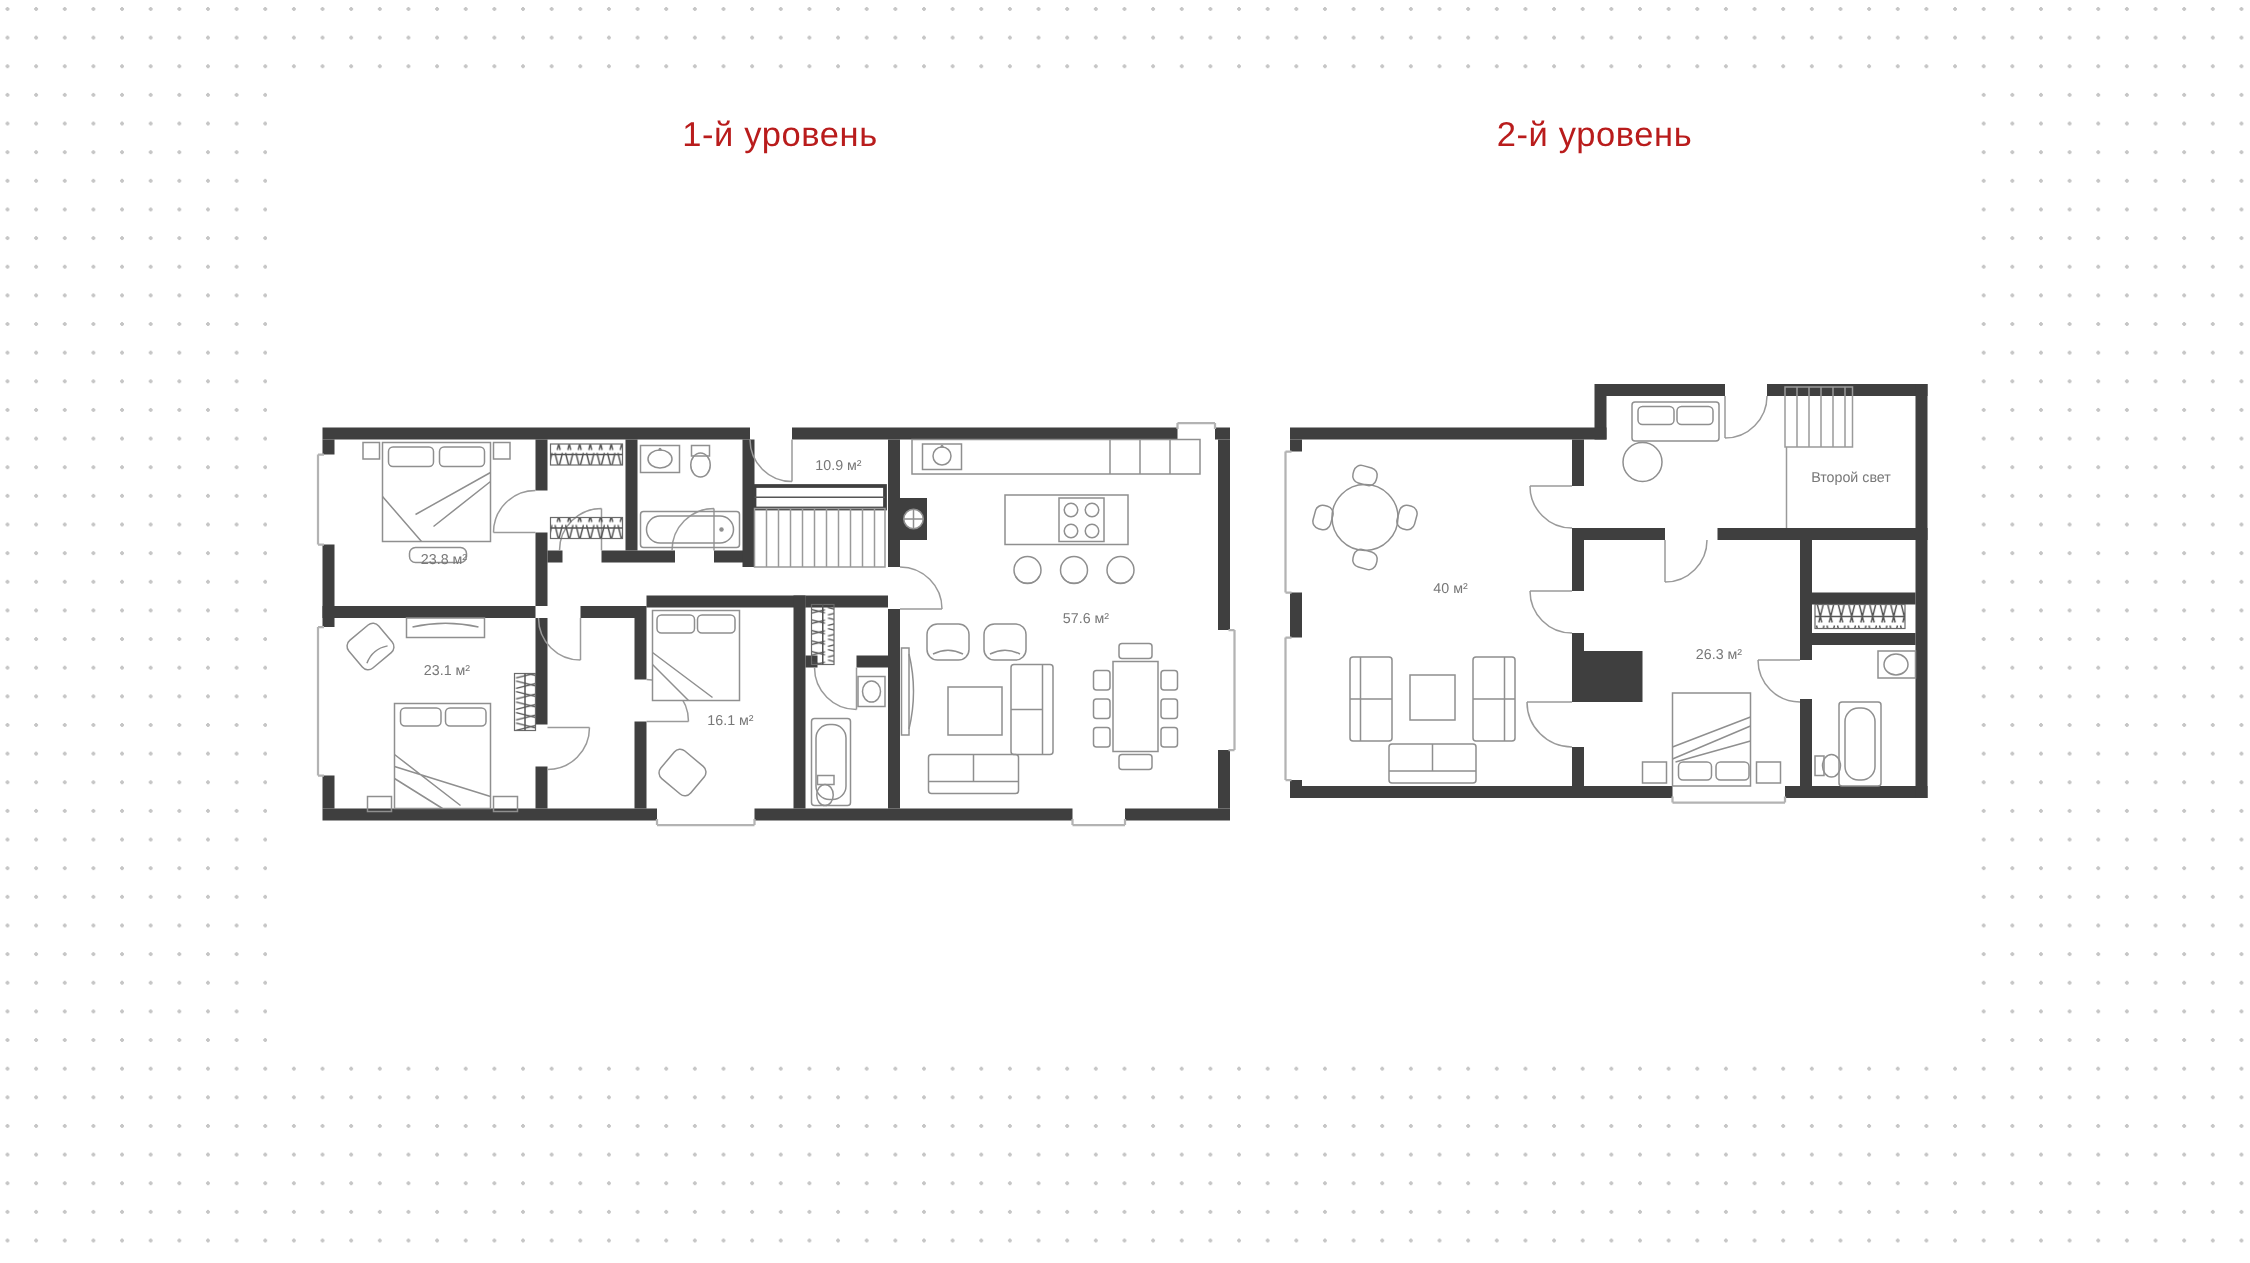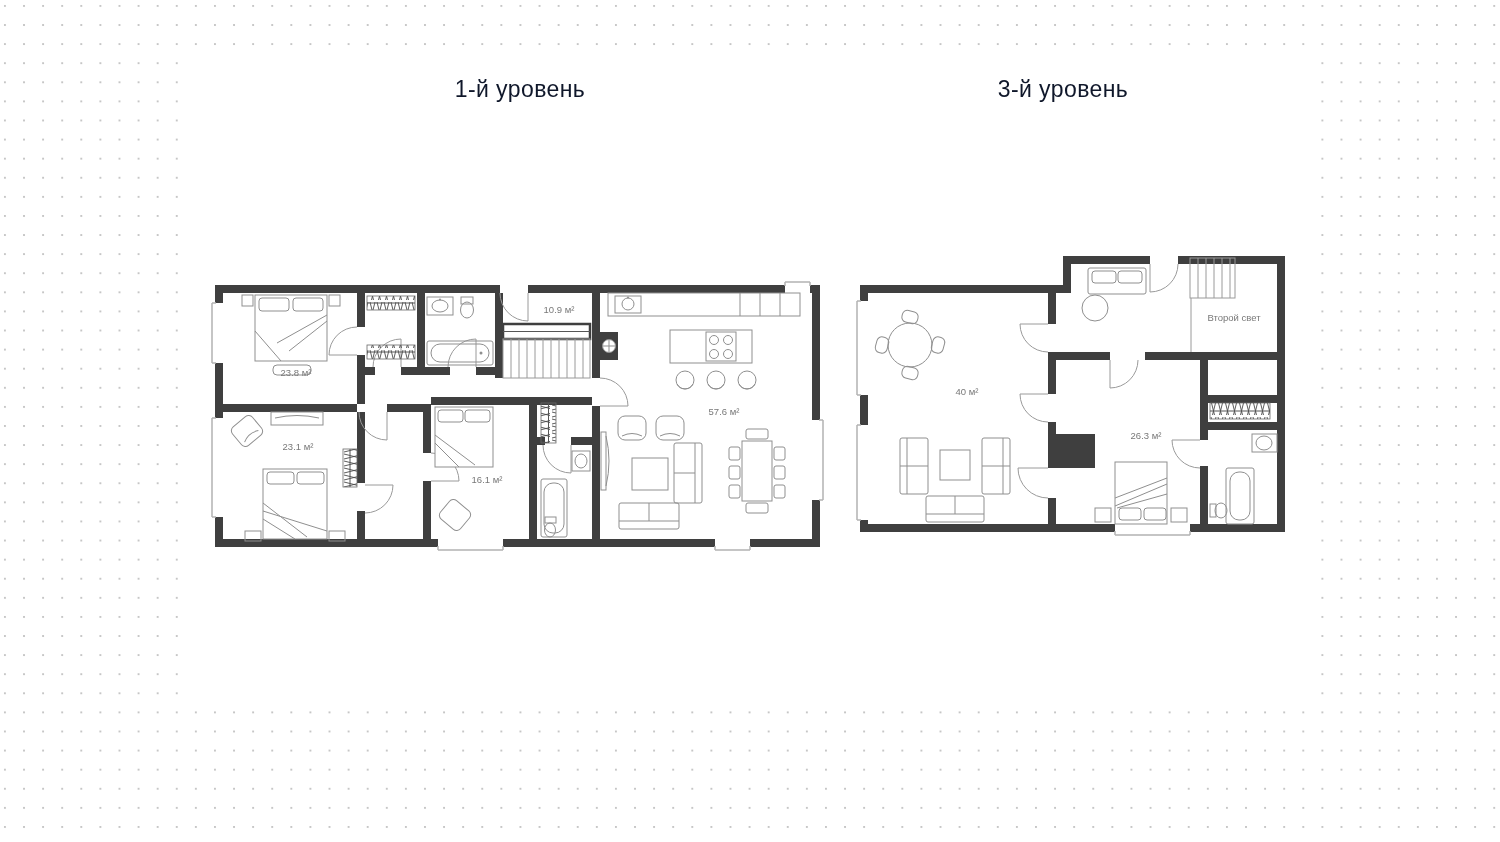--- a/index.html
+++ b/index.html
@@ -2,21 +2,21 @@
 <html><head>
 <meta charset="utf-8">
 <style>
   html,body{margin:0;padding:0;width:1500px;height:842px;overflow:hidden;
     font-family:"Liberation Sans", sans-serif;background:#ffffff;}
   .dots{position:absolute;left:0;top:0;width:1500px;height:842px;
     background-image:radial-gradient(circle at 2px 2px, #c6c6c6 1.2px, rgba(0,0,0,0) 1.4px);
     background-size:19.1px 19.1px;background-position:3px 4px;}
   .panel{position:absolute;left:178px;top:47px;width:1137px;height:663px;background:#ffffff;}
   .lvl-title{position:absolute;top:76px;transform:translateX(-50%);
-    font-size:23px;font-weight:300;letter-spacing:.4px;color:#0f172a;white-space:nowrap;}
+    font-size:23px;font-weight:300;letter-spacing:.4px;color:#b91c1c;white-space:nowrap;}
   #t1{left:520px}
   #t2{left:1063px}
   svg{position:absolute;}
   #plan1{left:209px;top:279px;}
   #plan2{left:854px;top:250px;}
   .w{fill:#3f3f3f;stroke:none}
   .f{fill:none;stroke:#8f8f8f;stroke-width:1}
   .fw{fill:#ffffff;stroke:#8f8f8f;stroke-width:1}
   .d{fill:none;stroke:#9a9a9a;stroke-width:1}
   .win{fill:none;stroke:#b3b3b3;stroke-width:1.5}
@@ -24,21 +24,21 @@
   .lbl{font-family:"Liberation Sans",sans-serif;font-size:9.5px;fill:#787878;text-anchor:middle}
   .rackbox{fill:none;stroke:#3f3f3f;stroke-width:2.5}
 </style>
 </head>
 <body>
 
 <div class="dots"></div>
 <div class="panel"></div>
 
 <div id="t1" class="lvl-title">1-й уровень</div>
-<div id="t2" class="lvl-title">3-й уровень</div>
+<div id="t2" class="lvl-title">2-й уровень</div>
 
 <svg id="plan1" width="617" height="276" viewBox="-6 -6 617 276">
   <defs>
     <pattern id="p1hz" width="7" height="16" patternUnits="userSpaceOnUse">
       <path d="M1,1 L4.5,15 M6,1 L2.5,15" stroke="#4a4a4a" stroke-width="0.9" fill="none"></path>
     </pattern>
     <pattern id="p1hv" width="16" height="7" patternUnits="userSpaceOnUse">
       <path d="M1,1 L15,4.5 M1,6 L15,2.5" stroke="#4a4a4a" stroke-width="0.9" fill="none"></path>
     </pattern>
   </defs>

